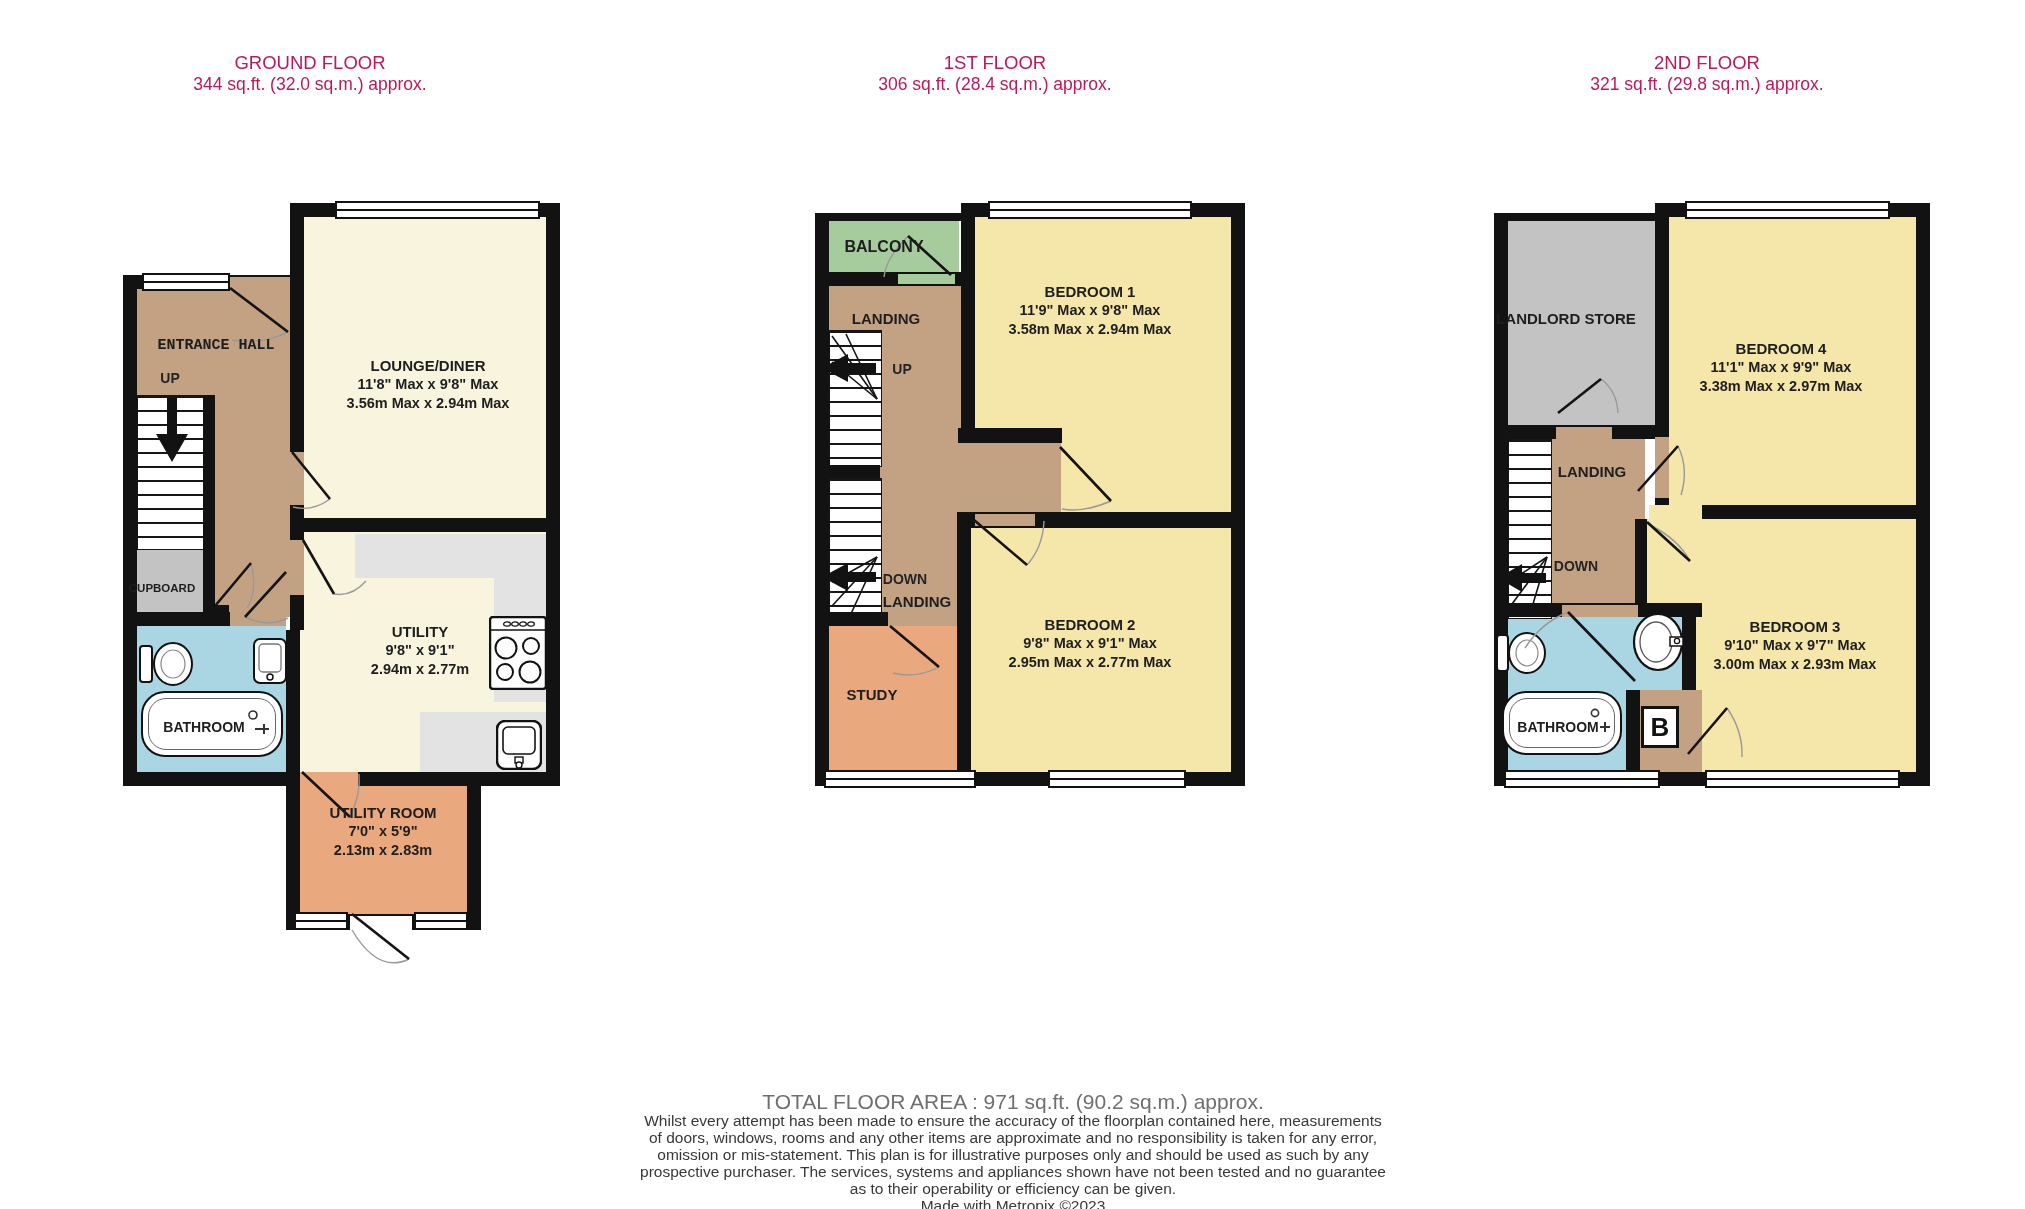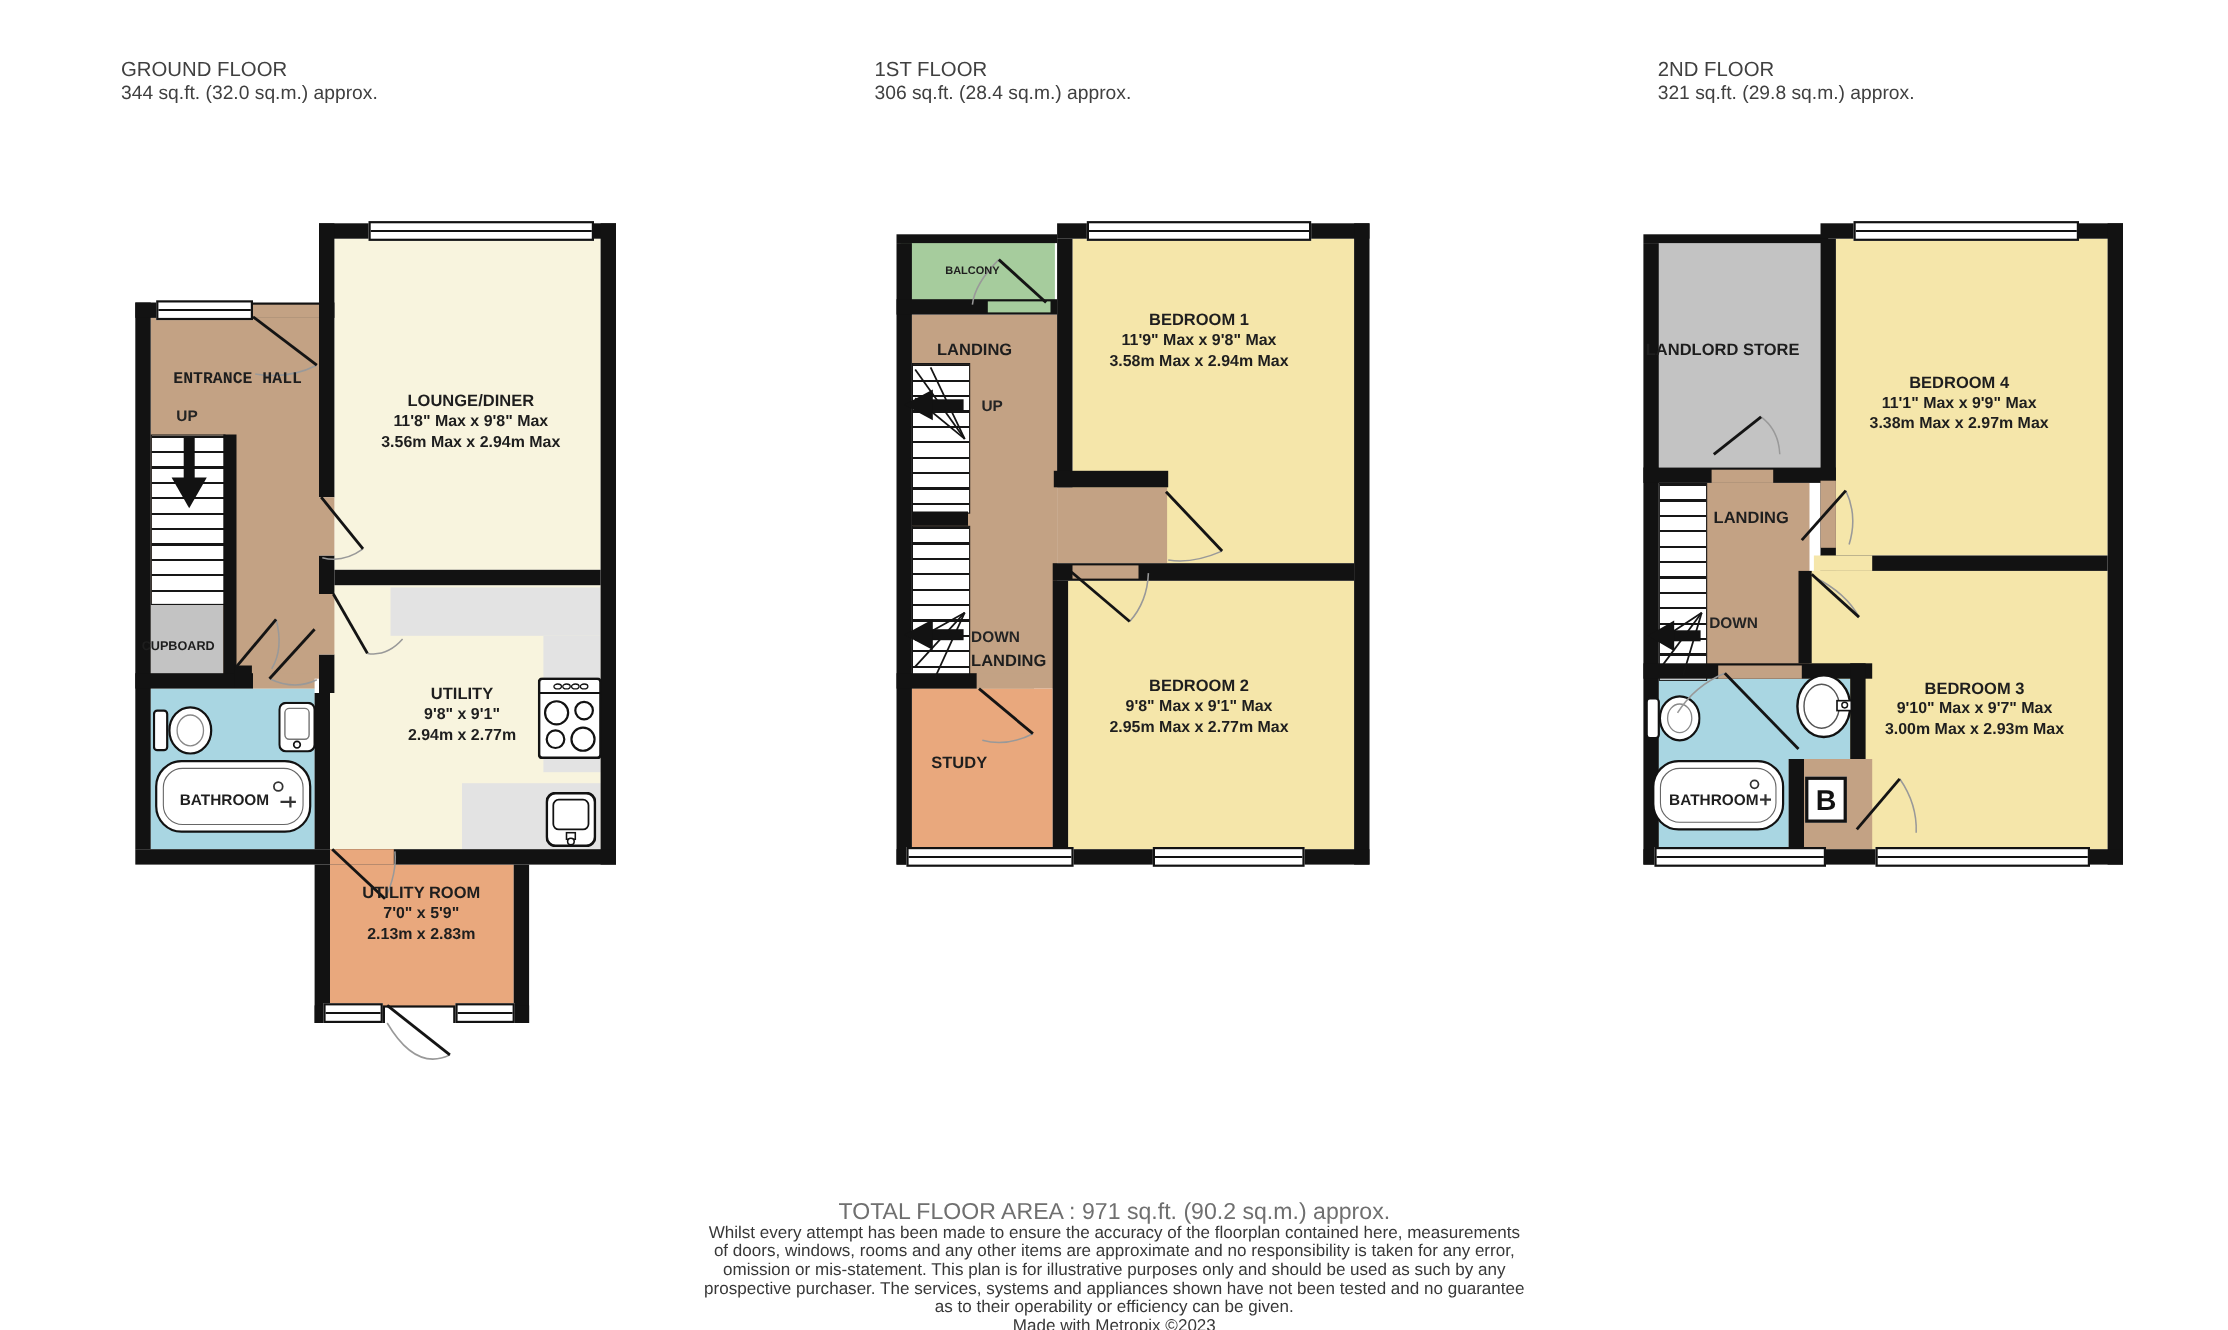--- a/index.html
+++ b/index.html
@@ -16,21 +16,21 @@
        background-image:linear-gradient(to bottom,transparent calc(50% - 1px),#121212 calc(50% - 1px),#121212 calc(50% + 1px),transparent calc(50% + 1px));}
   .fix{position:absolute;z-index:20;}
   .tub{position:absolute;z-index:18;background:#fff;border:2px solid #121212;border-radius:24px;box-sizing:border-box;}
   .tub .inner{position:absolute;left:5px;top:5px;right:5px;bottom:5px;border:1.4px solid #666;border-radius:18px;}
   #overlay{position:absolute;left:0;top:0;z-index:26;pointer-events:none;}
   .lbl{position:absolute;transform:translate(-50%,-50%);text-align:center;white-space:nowrap;z-index:30;color:#1e1e1e;}
   .rname{font-size:15px;font-weight:bold;line-height:19px;}
   .rdim{font-size:14.5px;font-weight:bold;line-height:19px;}
   .small{font-size:11.5px;font-weight:bold;}
   .dir{font-size:14px;font-weight:bold;color:#242424;}
-  .fheader{position:absolute;width:400px;text-align:left;color:#404040;z-index:30;}
+  .fheader{position:absolute;width:400px;text-align:center;color:#be185d;z-index:30;}
   .fheader .t{font-size:18.5px;line-height:22px;}
   .fheader .s{font-size:17.5px;line-height:21px;}
   .boiler{position:absolute;z-index:22;background:#fff;border:3px solid #121212;box-sizing:border-box;
           display:flex;align-items:center;justify-content:center;font-weight:bold;font-size:26px;color:#121212;}
   #footer-total{position:absolute;left:463px;top:1090px;width:1100px;text-align:center;font-size:21px;color:#6f6f6f;z-index:30;}
   #footer-disc{position:absolute;left:463px;top:1112px;width:1100px;text-align:center;font-size:15.5px;line-height:17px;color:#383838;white-space:pre-line;z-index:30;}
   #footer-credit{position:absolute;left:463px;top:1197px;width:1100px;text-align:center;font-size:15.5px;color:#383838;z-index:30;}
 </style>
 </head>
 <body>
@@ -181,21 +181,21 @@
   <div class="w" style="left:815px;top:772px;width:430px;height:14px;"></div>
 
   <div class="gap" style="left:898px;top:274px;width:57px;height:10px;background:#a6cc9d;"></div>
   <div class="gap" style="left:975px;top:514px;width:60px;height:12px;background:#c3a284;"></div>
   <div class="gap" style="left:888px;top:612px;width:52px;height:14px;background:#c3a284;"></div>
 
   <div class="win" style="left:988px;top:201px;width:204px;height:18px;"></div>
   <div class="win" style="left:824px;top:770px;width:152px;height:18px;"></div>
   <div class="win" style="left:1048px;top:770px;width:138px;height:18px;"></div>
 
-  <div class="lbl" style="left:884px;top:247px;font-size:10px;font-weight:bold;">BALCONY</div>
+  <div class="lbl" style="left:884px;top:247px;font-size:16px;font-weight:bold;">BALCONY</div>
   <div class="lbl rname" style="left:886px;top:318px;">LANDING</div>
   <div class="lbl dir" style="left:902px;top:369px;">UP</div>
   <div class="lbl" style="left:1090px;top:310px;">
     <div class="rname">BEDROOM 1</div>
     <div class="rdim">11'9" Max x 9'8" Max</div>
     <div class="rdim">3.58m Max x 2.94m Max</div>
   </div>
   <div class="lbl dir" style="left:905px;top:579px;">DOWN</div>
   <div class="lbl rname" style="left:917px;top:601px;">LANDING</div>
   <div class="lbl rname" style="left:872px;top:694px;">STUDY</div>

